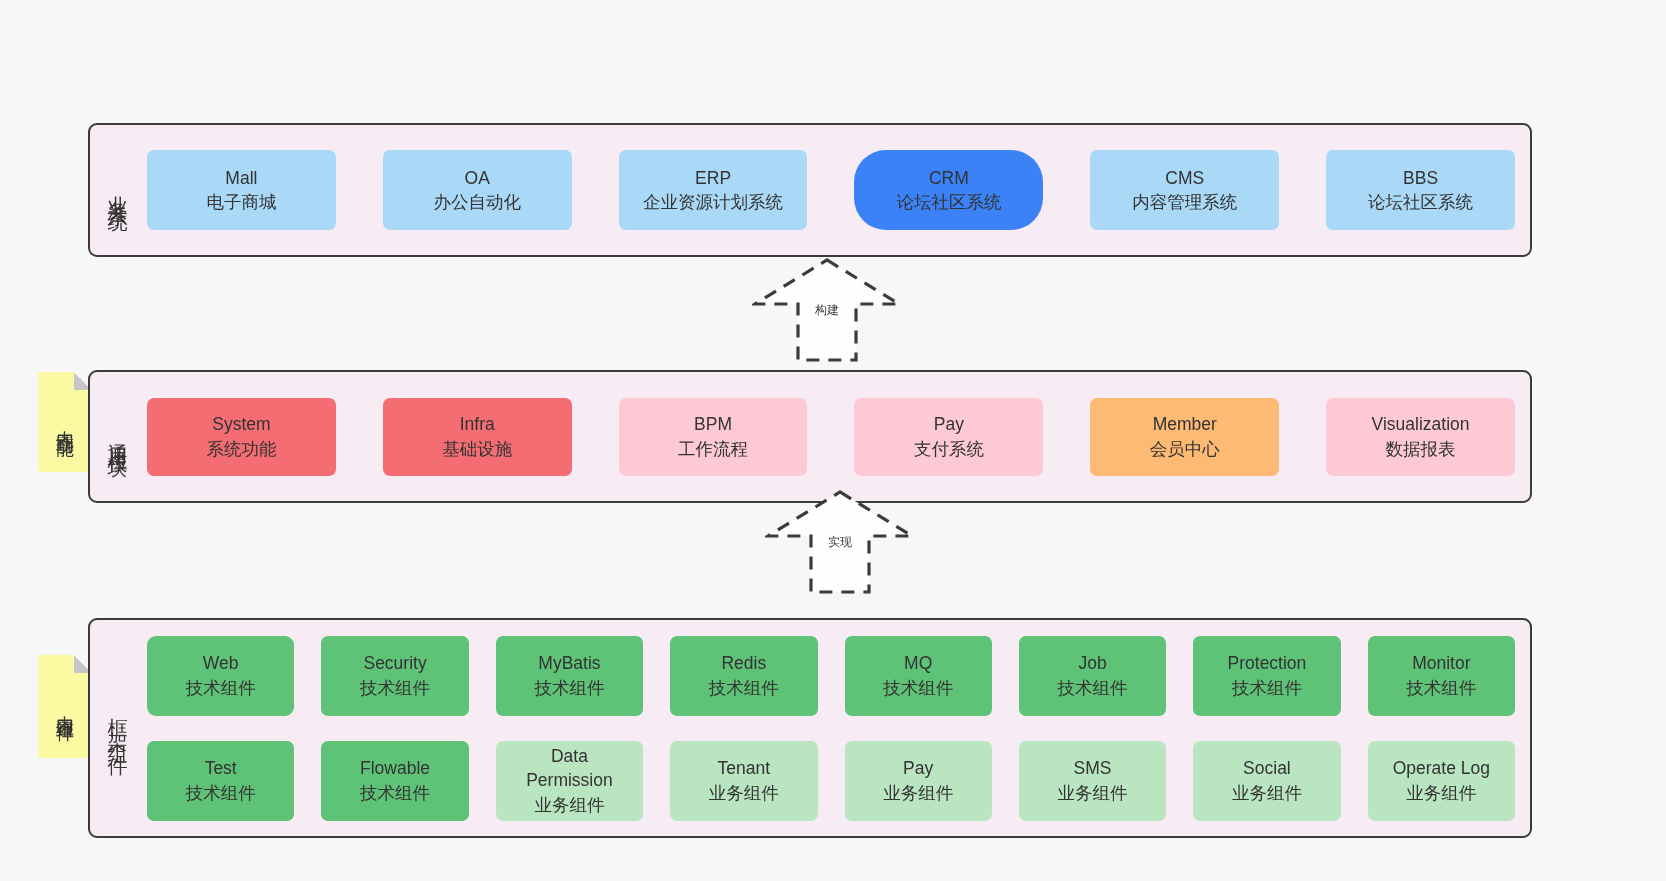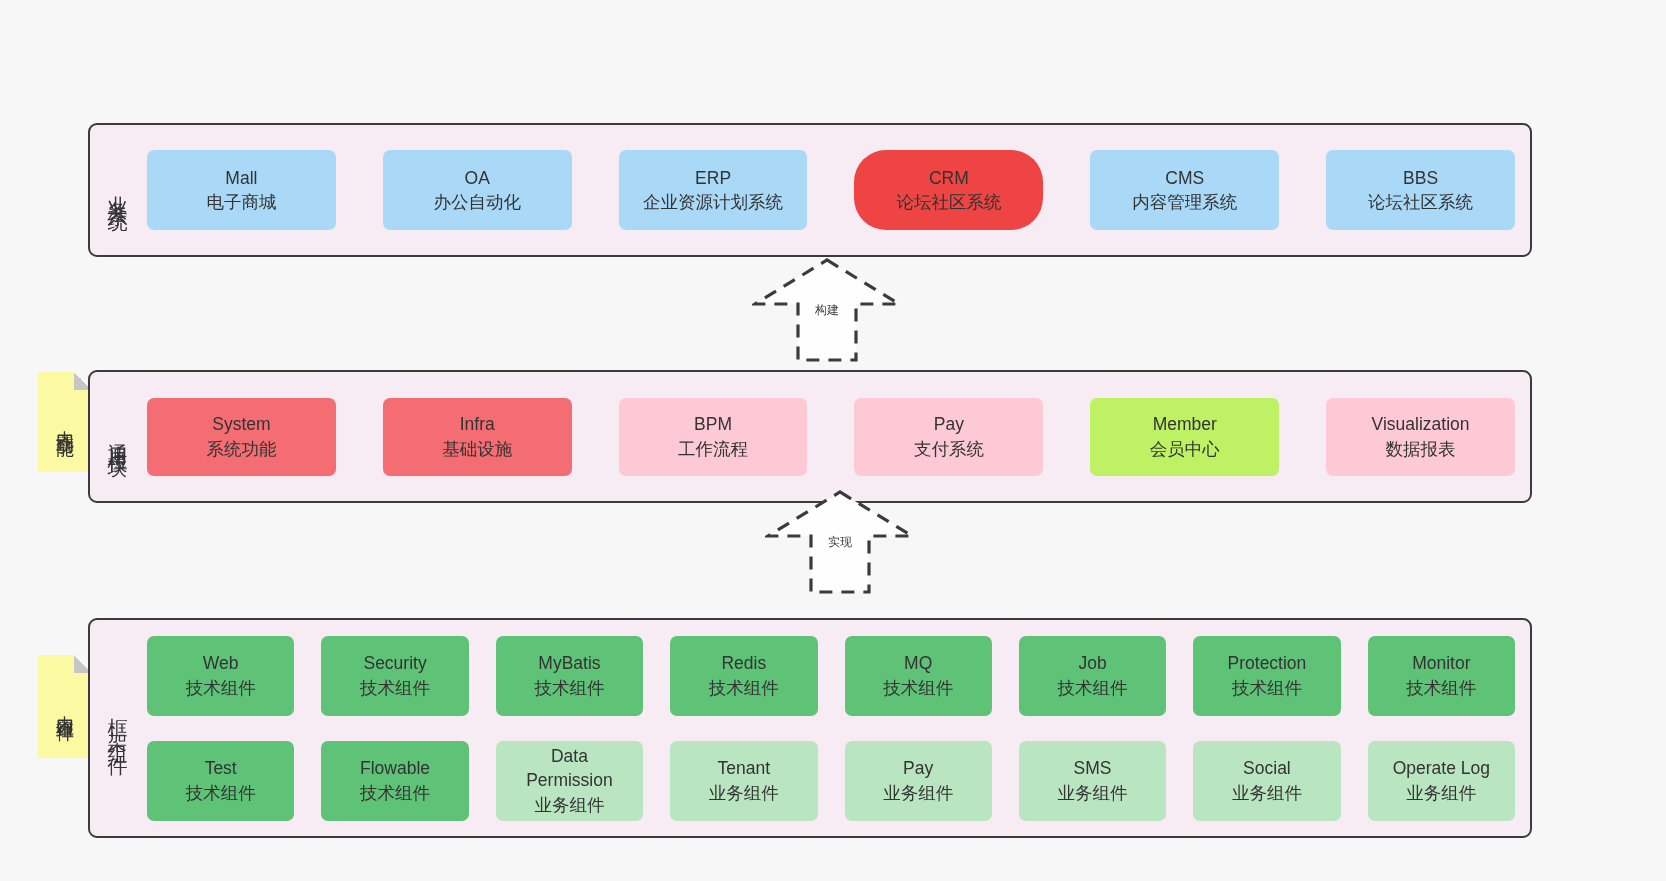--- a/index.html
+++ b/index.html
@@ -120,21 +120,21 @@
       <div class="box-sub">电子商城</div>
     </div>
     <div class="box" style="background-color: rgb(169, 217, 247);">
       <div class="box-name">OA</div>
       <div class="box-sub">办公自动化</div>
     </div>
     <div class="box" style="background-color: rgb(169, 217, 247);">
       <div class="box-name">ERP</div>
       <div class="box-sub">企业资源计划系统</div>
     </div>
-    <div class="box" style="background-color: #ef4444; border-radius: 32px;">
+    <div class="box" style="background-color: #3b82f6; border-radius: 32px;">
       <div class="box-name">CRM</div>
       <div class="box-sub">论坛社区系统</div>
     </div>
     <div class="box" style="background-color: rgb(169, 217, 247);">
       <div class="box-name">CMS</div>
       <div class="box-sub">内容管理系统</div>
     </div>
     <div class="box" style="background-color: rgb(169, 217, 247);">
       <div class="box-name">BBS</div>
       <div class="box-sub">论坛社区系统</div>
@@ -168,21 +168,21 @@
       <div class="box-sub">基础设施</div>
     </div>
     <div class="box" style="background-color: rgb(253, 201, 212);">
       <div class="box-name">BPM</div>
       <div class="box-sub">工作流程</div>
     </div>
     <div class="box" style="background-color: rgb(253, 201, 212);">
       <div class="box-name">Pay</div>
       <div class="box-sub">支付系统</div>
     </div>
-    <div class="box" style="background-color: #bef264; text-align: center;">
+    <div class="box" style="background-color: #fdba74; text-align: center;">
       <div class="box-name">Member</div>
       <div class="box-sub">会员中心</div>
     </div>
     <div class="box" style="background-color: rgb(253, 201, 212);">
       <div class="box-name">Visualization</div>
       <div class="box-sub">数据报表</div>
     </div>
   </div>
 </div>
 
@@ -197,21 +197,21 @@
   <div class="fold"></div>
   <div class="vlabel">内置组件</div>
 </div>
 
 <div class="band band-3">
   <div class="label-col">
     <div class="vlabel">框架组件</div>
   </div>
   <div class="grid grid-8">
 
-    <div class="box" style="background-color: rgb(94, 195, 119);">
+    <div class="box" style="background-color: rgb(94, 195, 119); border-radius: 9px;">
       <div class="box-name">Web</div>
       <div class="box-sub">技术组件</div>
     </div>
     <div class="box" style="background-color: rgb(94, 195, 119);">
       <div class="box-name">Security</div>
       <div class="box-sub">技术组件</div>
     </div>
     <div class="box" style="background-color: rgb(94, 195, 119);">
       <div class="box-name">MyBatis</div>
       <div class="box-sub">技术组件</div>

